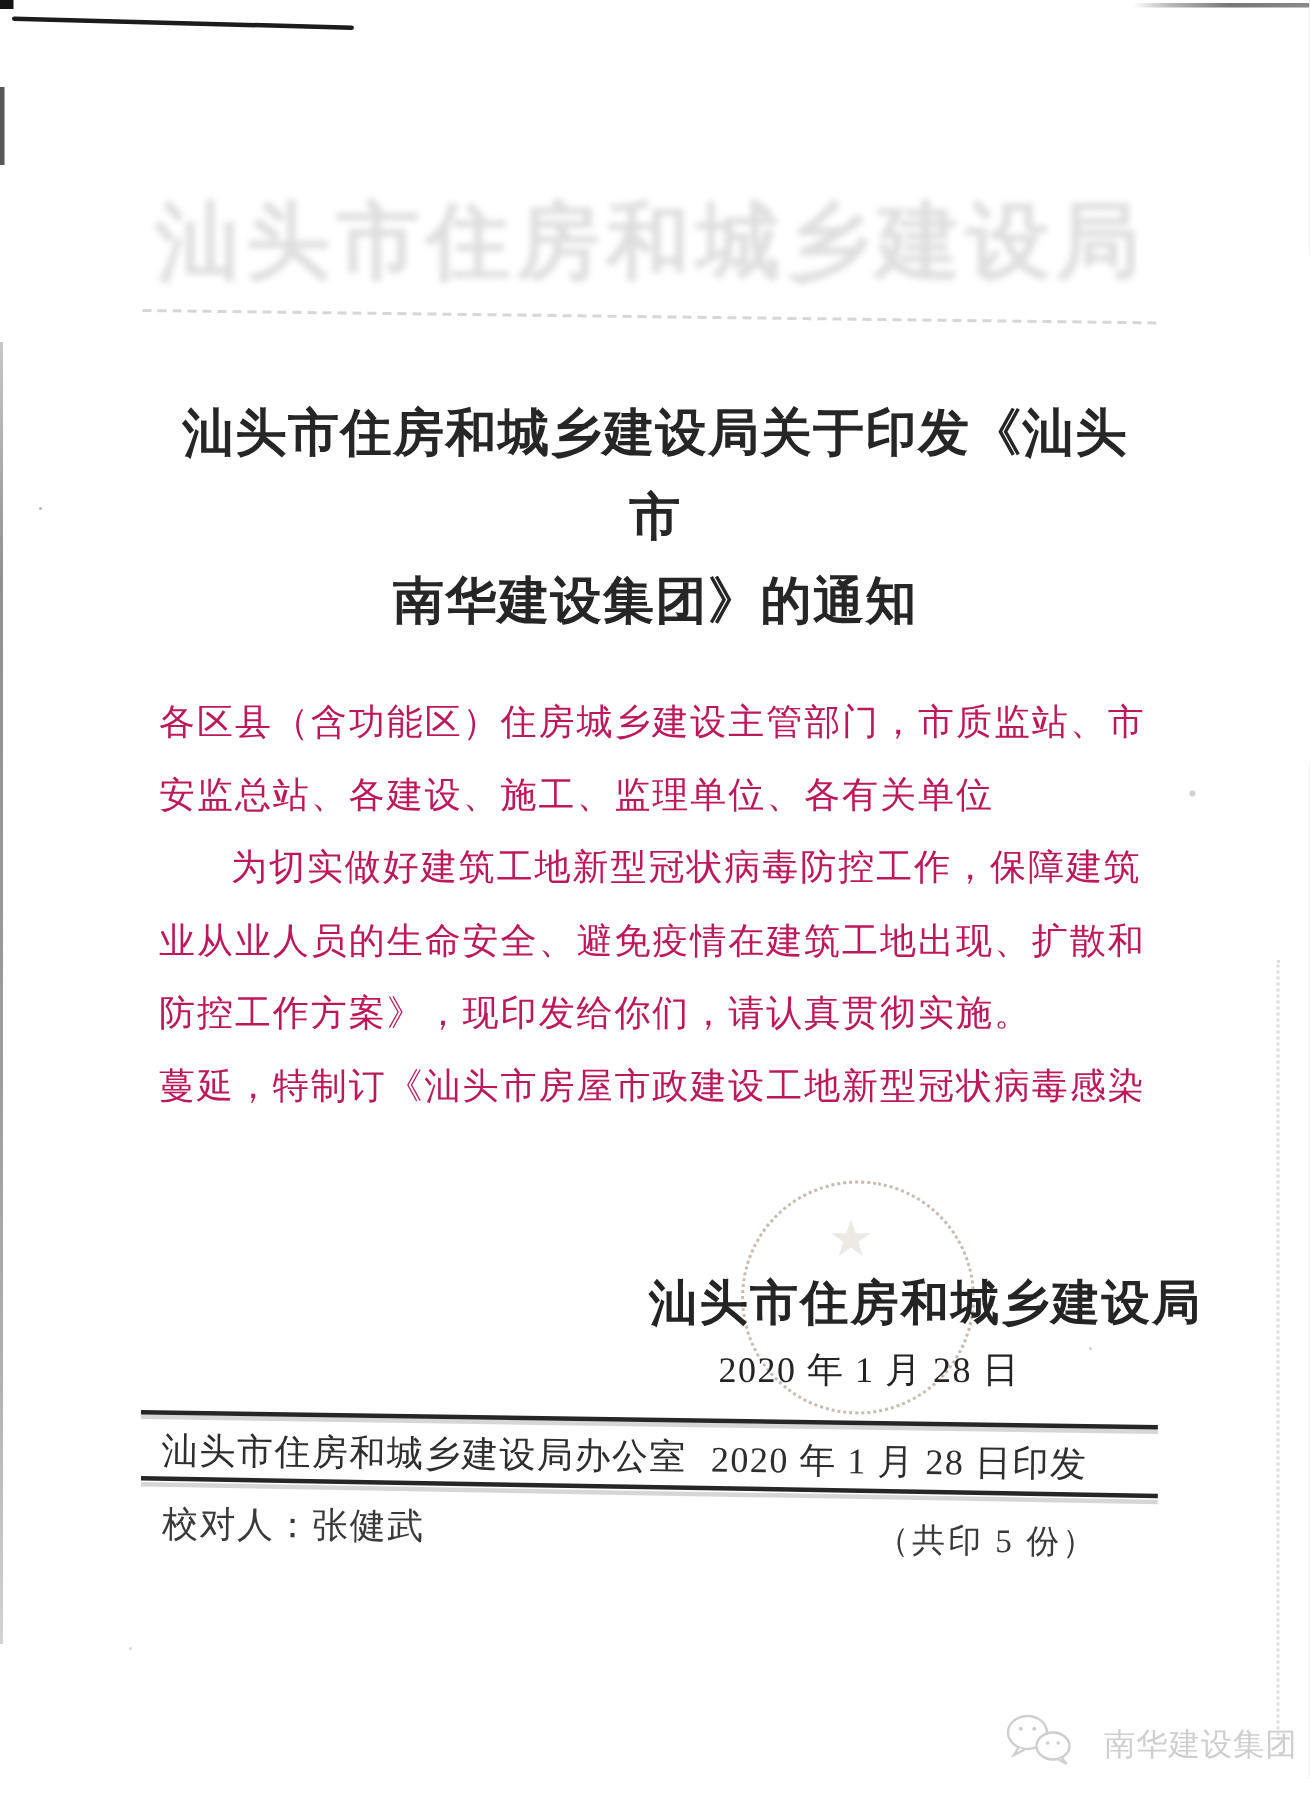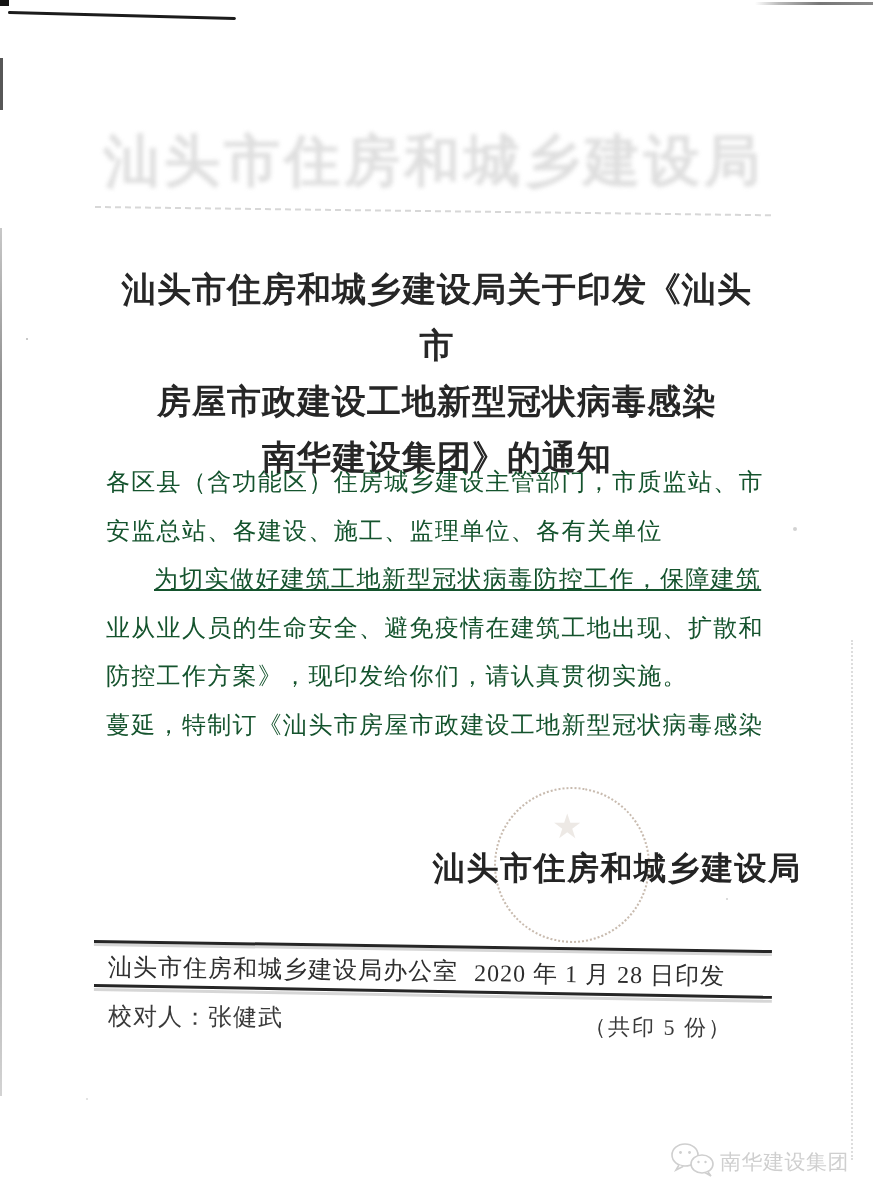--- a/index.html
+++ b/index.html
@@ -40,23 +40,23 @@
   }
   
   .doc-title{
     left:106px;top:262px;width:662px;
     text-align:center;font-weight:bold;font-size:34px;line-height:56px;
     color:#262626;letter-spacing:1px;
   }
   
   .doc-body{
     left:106px;top:458px;width:664px;
-    font-size:24px;line-height:48.5px;letter-spacing:1.3px;color:#14532d;
+    font-size:24px;line-height:48.5px;letter-spacing:1.3px;color:#be185d;
   }
-  .doc-body .indent{text-indent:2em;text-decoration:underline;}
+  .doc-body .indent{text-indent:2em;}
   .doc-body div{white-space:nowrap;}
   
   .seal-circle{
     left:494px;top:787px;width:152px;height:152px;border-radius:50%;
     border:2px dotted rgba(146,120,96,.5);
     transform:rotate(10deg);
   }
   .seal-star{
     left:552px;top:806px;font-size:34px;color:rgba(146,120,96,.16);
     font-family:"DejaVu Sans",sans-serif;
@@ -78,21 +78,21 @@
   .footer-office{left:108px;top:951px;font-size:24px;letter-spacing:1px;
     transform:rotate(0.7deg);transform-origin:left center;white-space:nowrap;color:#2e2e2e;}
   .footer-printdate{left:474px;top:957px;font-size:24px;letter-spacing:1px;
     transform:rotate(0.7deg);transform-origin:left center;white-space:nowrap;color:#2e2e2e;}
   .footer-proof{left:108px;top:1000px;font-size:24px;letter-spacing:1px;
     transform:rotate(0.5deg);transform-origin:left center;white-space:nowrap;color:#3a3a3a;}
   .footer-copies{left:584px;top:1012px;font-size:22px;letter-spacing:2px;
     transform:rotate(0.5deg);transform-origin:left center;white-space:nowrap;color:#3a3a3a;}
   
   .watermark{
-    left:670px;top:1142px;display:flex;align-items:center;gap:4px;
+    left:670px;top:1142px;display:flex;align-items:center;gap:20px;
     color:#cfcfcf;
   }
   .watermark .wm-text{
     font-size:21px;letter-spacing:0.5px;white-space:nowrap;
     font-family:"Liberation Sans","DejaVu Sans",sans-serif;color:#cfcfcf;
   }
 </style>
 </head>
 <body>
 
@@ -104,37 +104,37 @@
   <div class="artifact left-edge-dark"></div>
   <div class="artifact left-edge-line"></div>
   <div class="artifact right-dotted"></div>
   <div class="artifact specks"></div>
 
   <div class="artifact letterhead">汕头市住房和城乡建设局</div>
   <div class="artifact letterhead-rule"></div>
 
   <div class="artifact doc-title">
     <div>汕头市住房和城乡建设局关于印发《汕头市</div>
-    <div>房屋市政建设工地新型冠状病毒感染</div>
     <div>南华建设集团》的通知</div>
   </div>
 
   <div class="artifact doc-body">
     <div>各区县（含功能区）住房城乡建设主管部门，市质监站、市</div>
     <div>安监总站、各建设、施工、监理单位、各有关单位</div>
     <div class="indent">为切实做好建筑工地新型冠状病毒防控工作，保障建筑</div>
     <div>业从业人员的生命安全、避免疫情在建筑工地出现、扩散和</div>
     <div>防控工作方案》，现印发给你们，请认真贯彻实施。</div>
     <div>蔓延，特制订《汕头市房屋市政建设工地新型冠状病毒感染</div>
   </div>
 
   <div class="artifact seal-circle"></div>
   <div class="artifact seal-star">★</div>
 
   <div class="artifact sig-issuer">汕头市住房和城乡建设局</div>
+  <div class="artifact sig-date">2020 年 1 月 28 日</div>
 
   <div class="artifact rule rule-1"></div>
   <div class="artifact footer-office">汕头市住房和城乡建设局办公室</div>
   <div class="artifact footer-printdate">2020 年 1 月 28 日印发</div>
   <div class="artifact rule rule-2"></div>
   <div class="artifact footer-proof">校对人：张健武</div>
   <div class="artifact footer-copies">（共印 5 份）</div>
 
   <div class="artifact watermark">
     <span>

